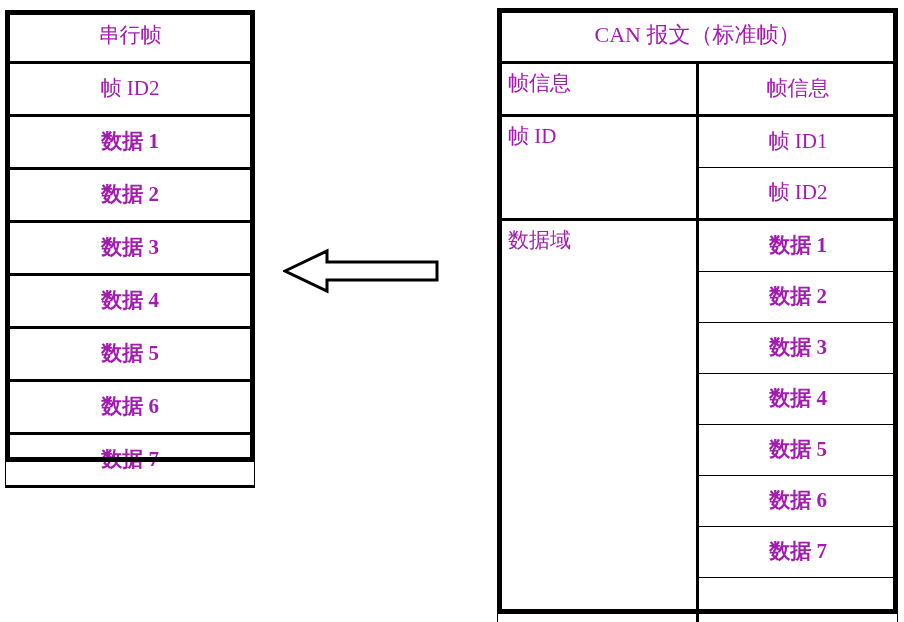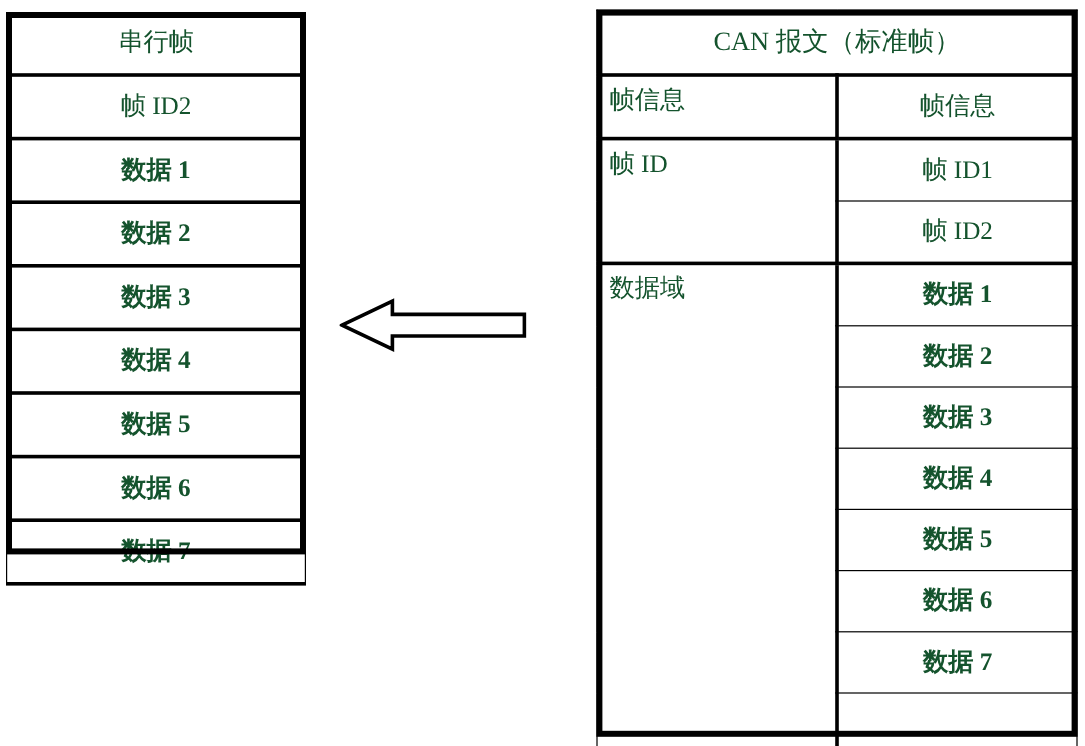--- a/index.html
+++ b/index.html
@@ -20,21 +20,21 @@
     position: absolute;
     border-collapse: collapse;
     table-layout: fixed;
   }
   .tbl td {
     border: 1px solid #000000;
     padding: 0;
     text-align: center;
     vertical-align: middle;
     font-size: 21px;
-    color: #14532d;
+    color: #a21caf;
     background: #ffffff;
     line-height: 1.1;
   }
 
   
   .frame {
     position: absolute;
     border: 5px solid #000000;
     box-sizing: border-box;
     pointer-events: none;

